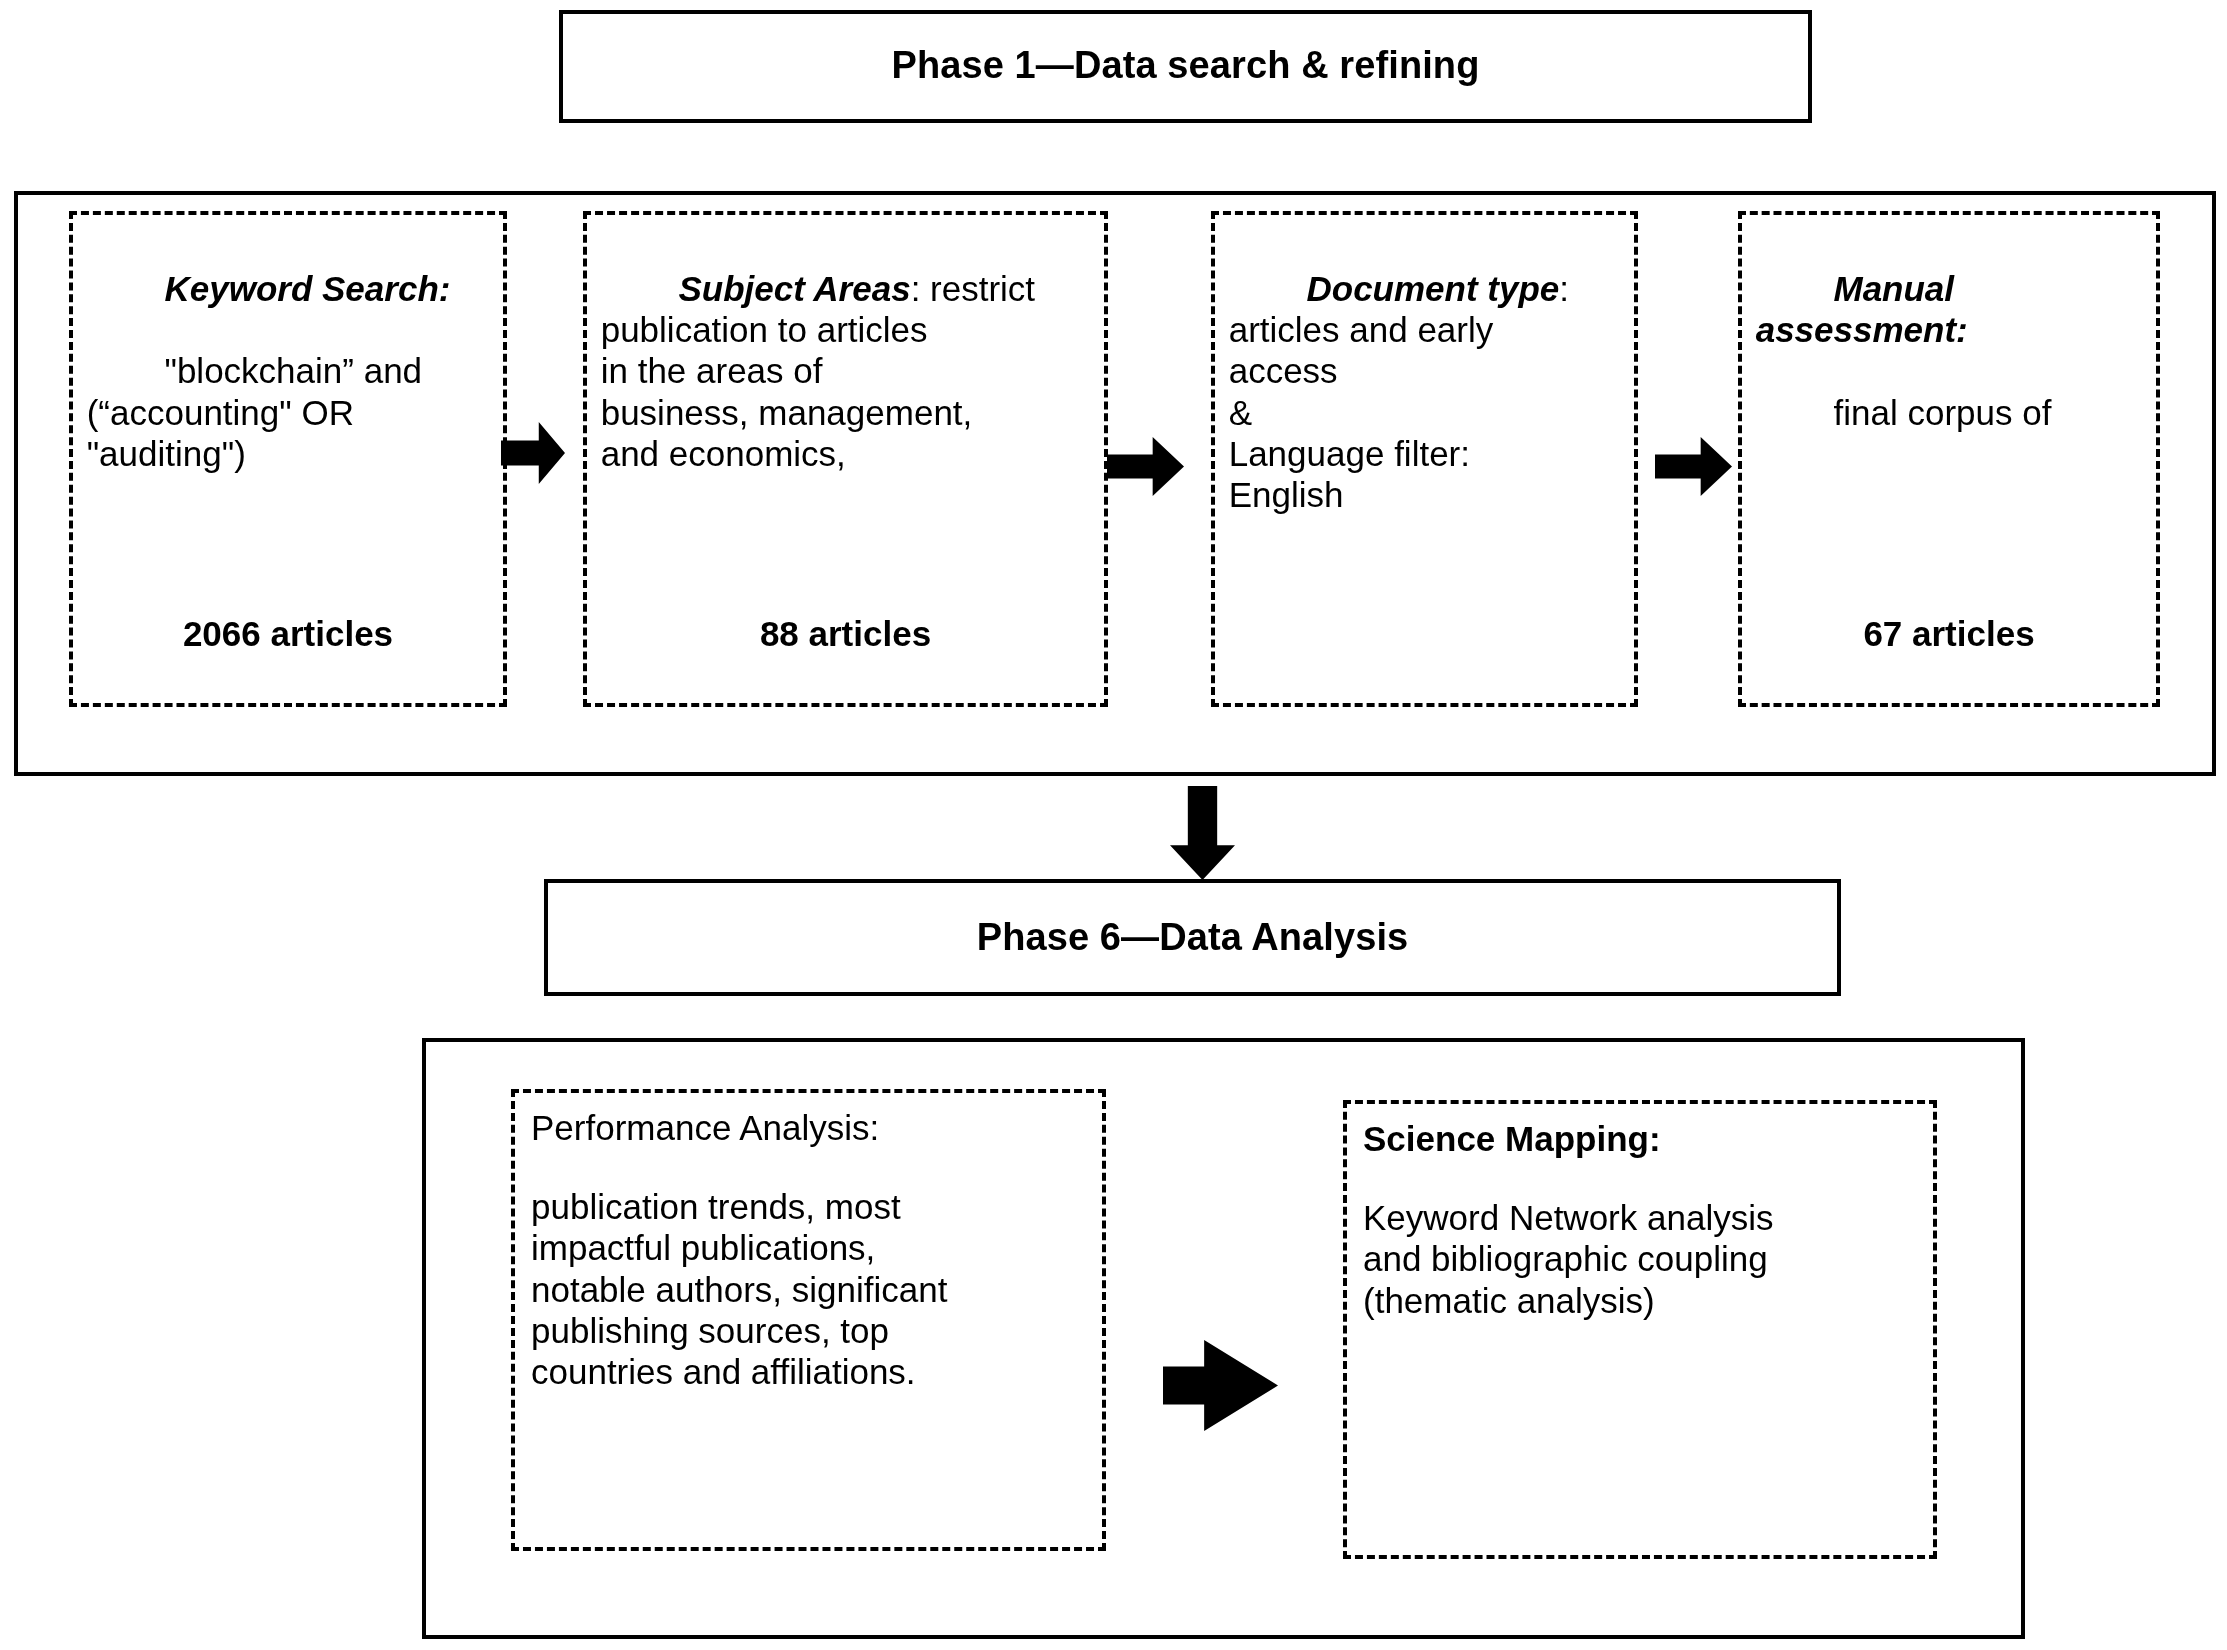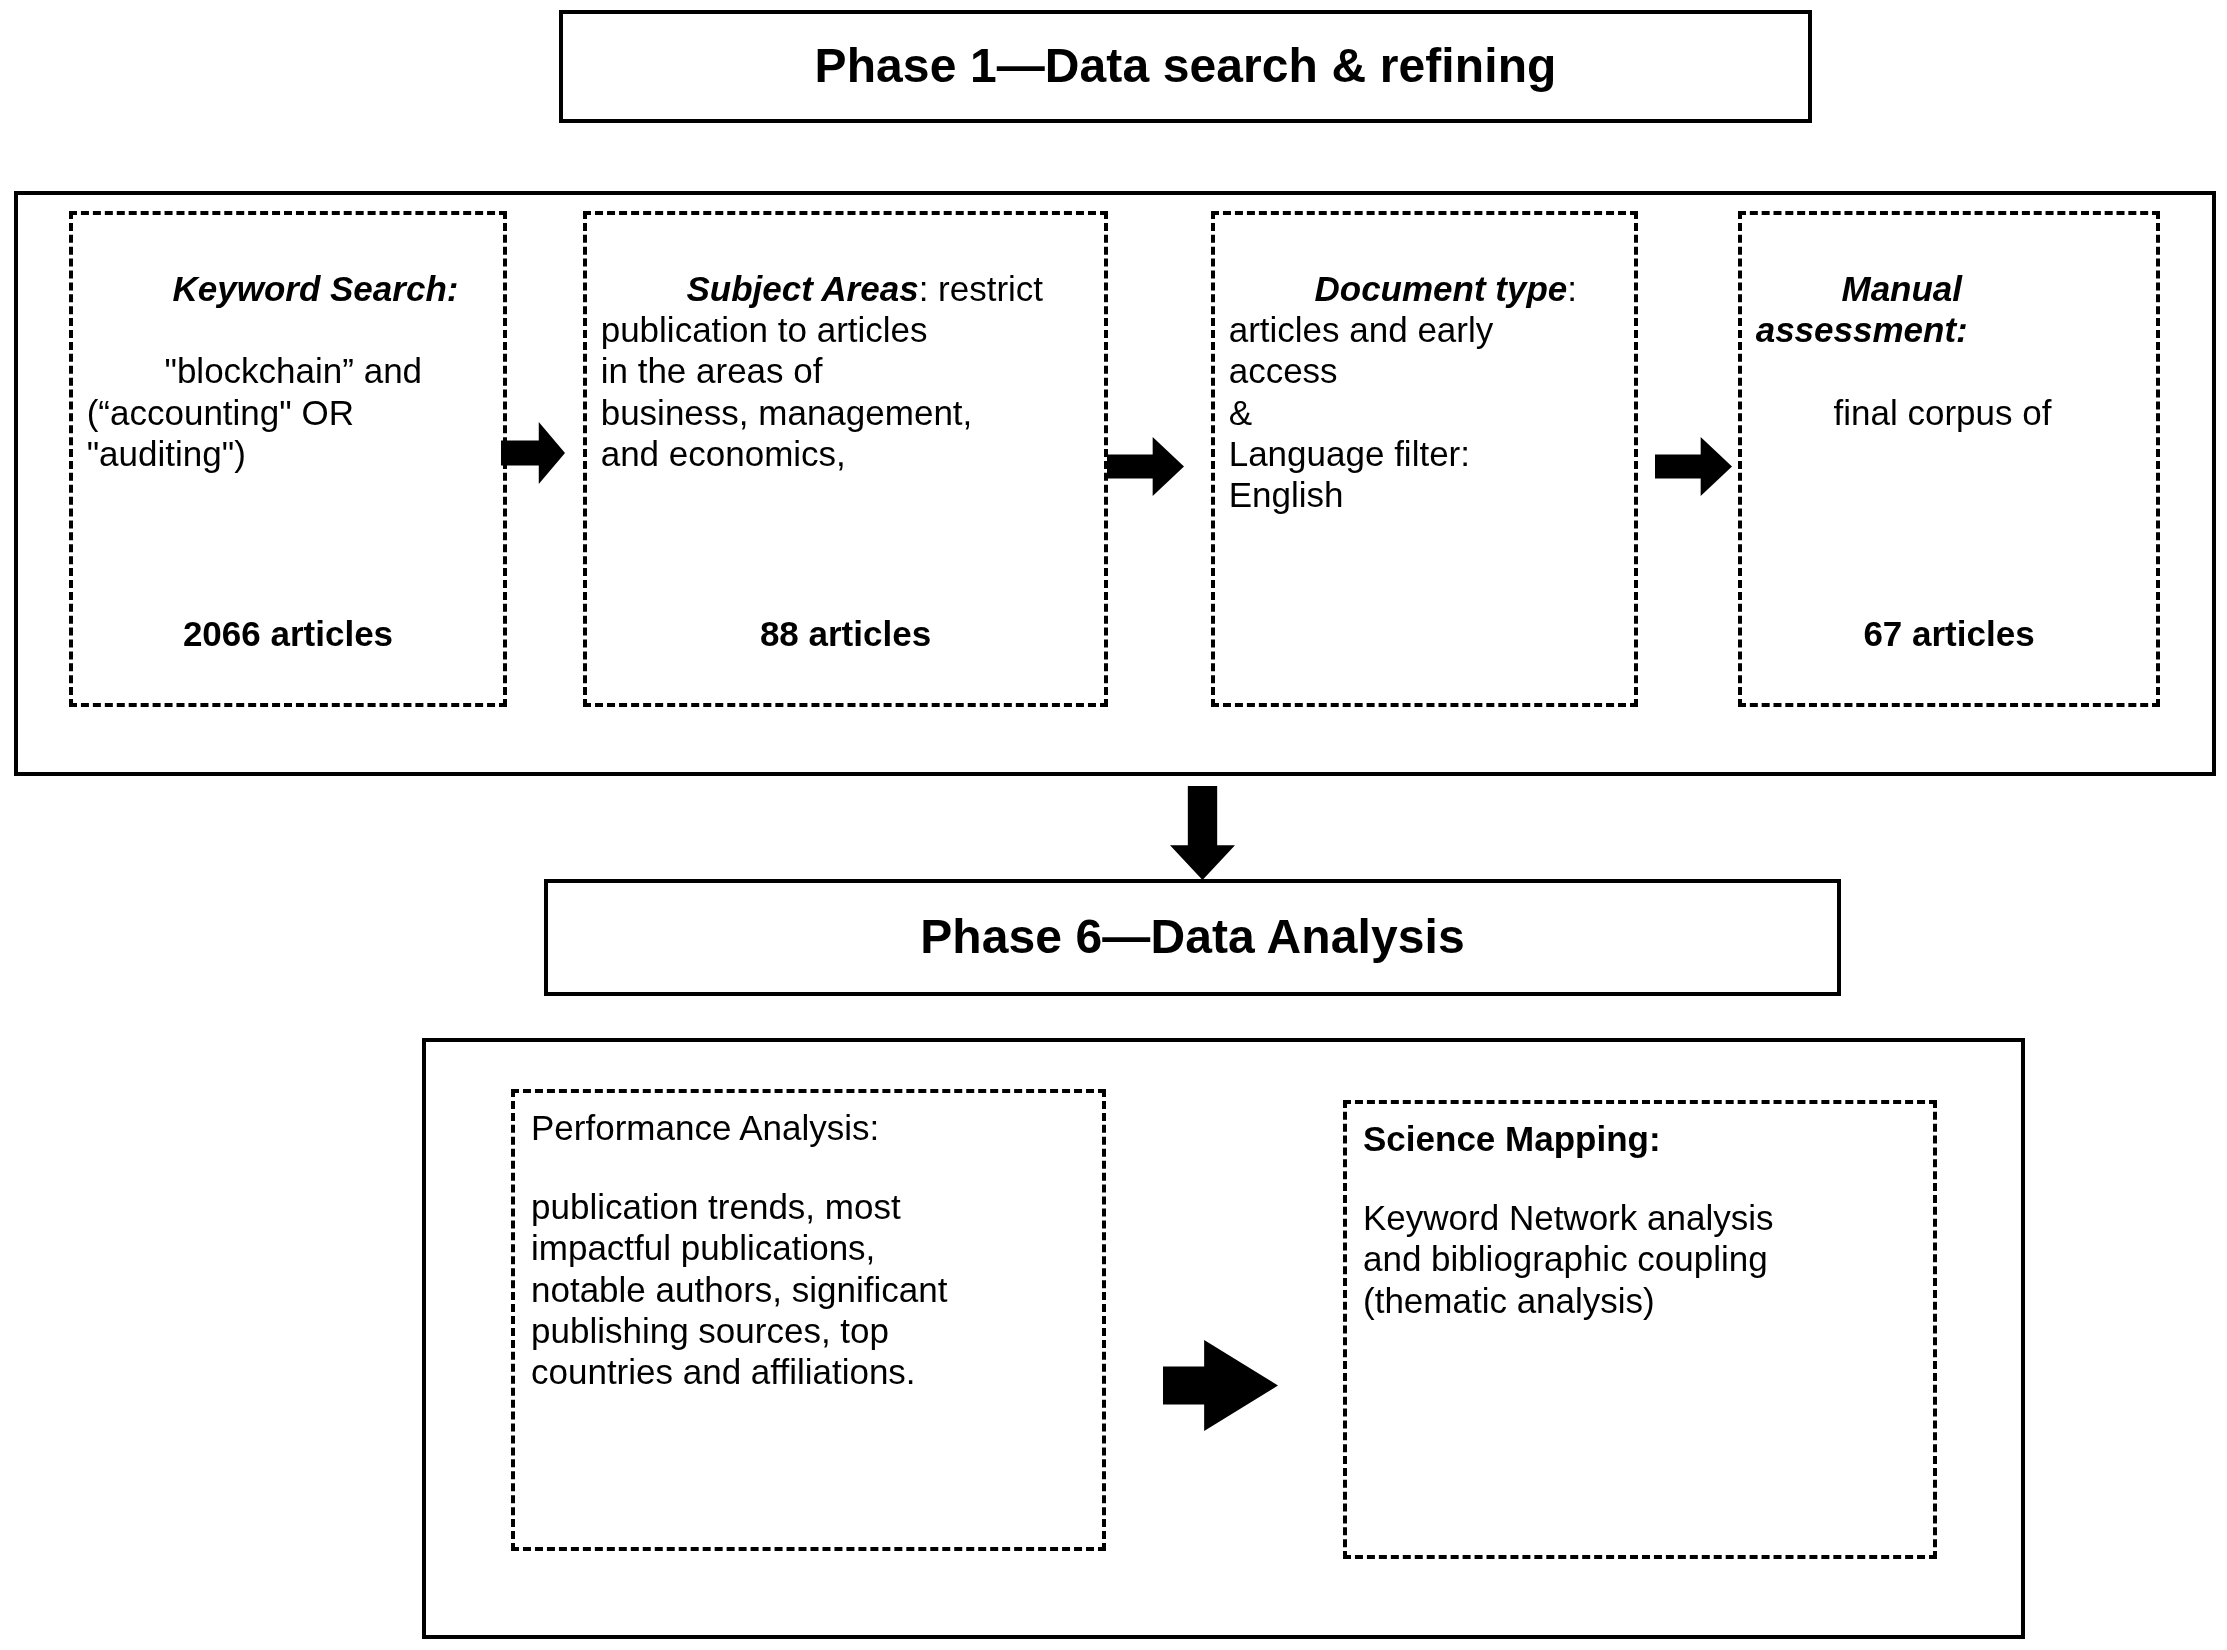--- a/index.html
+++ b/index.html
@@ -22,21 +22,21 @@
     border:4.7px solid #000000;
     background:#ffffff;
     box-sizing:border-box;
   }
   .phase-header{
     display:flex;
     align-items:center;
     justify-content:center;
   }
   .phase-header-label{
-    font-size:48px;
+    font-size:38px;
     font-weight:bold;
     letter-spacing:0.1px;
     line-height:1.1;
     white-space:nowrap;
   }
 
   .dashed-box{
     position:absolute;
     border:4.2px dashed #000000;
     background:#ffffff;
@@ -45,21 +45,20 @@
   }
 
   .body-text{
     font-size:35px;
     line-height:1.18;
     white-space:pre-wrap;
   }
   .lead{
     font-weight:bold;
     font-style:italic;
-    margin-left:8px;
   }
   .count{
     font-size:35px;
     font-weight:bold;
     line-height:1.18;
   }
   .count-center{ text-align:center; }
   .count-indent{ padding-left:158px; }
 
   .spacer-grow{ flex:1 1 auto; }

